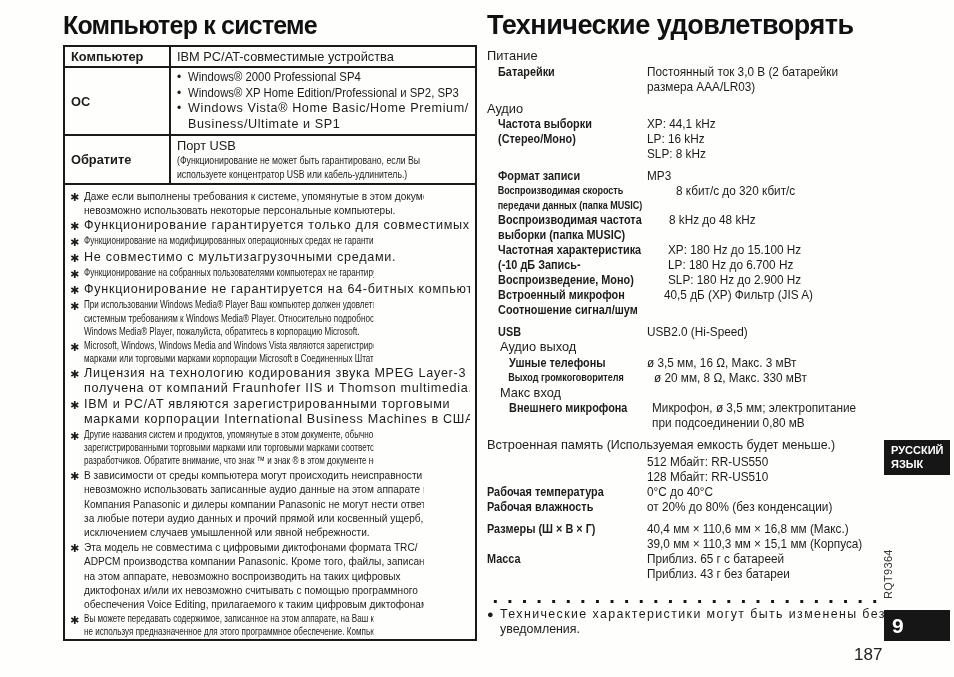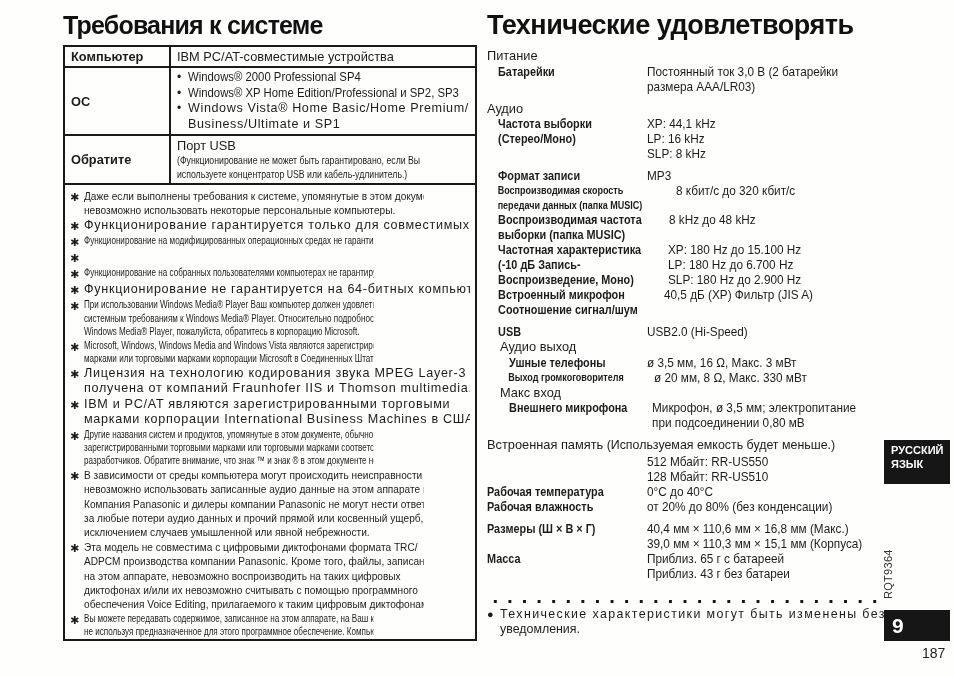--- a/index.html
+++ b/index.html
@@ -44,35 +44,35 @@
   .spec-row.sec.ind1{padding-left:13px;}
   
   .spec-footer{position:absolute;left:0;top:587px;width:392px;}
   .dots{height:7px;width:392px;background:radial-gradient(circle,#161616 1.6px,transparent 1.9px);
         background-size:14.6px 7px;background-repeat:repeat-x;background-position:1px 1px;}
   .foot-note{display:flex;margin-top:3px;}
   .foot-note .b{flex:0 0 13px;font-size:11px;line-height:15px;}
   .foot-note .lines div{font-size:12.4px;line-height:15px;}
   .foot-note .lines div:first-child{letter-spacing:1.4px;white-space:nowrap;}
   
-  .lang-badge{position:absolute;left:884px;top:440px;width:66px;height:44px;background:#161616;color:#fff;
+  .lang-badge{position:absolute;left:884px;top:440px;width:66px;height:35px;background:#161616;color:#fff;
               font-weight:bold;font-size:11px;line-height:13.5px;padding:4px 0 0 7px;white-space:pre;box-sizing:border-box;}
   .doc-code{position:absolute;left:882px;top:541px;width:26px;height:66px;writing-mode:vertical-rl;
             transform:rotate(180deg);font-size:11px;color:#333;letter-spacing:.3px;text-align:center;}
   .pagenum-box{position:absolute;left:884px;top:610px;width:66px;height:31px;background:#161616;color:#fff;
                font-weight:bold;font-size:21px;line-height:31px;padding-left:8px;box-sizing:border-box;}
-  .pagenum{position:absolute;left:922px;top:645px;font-size:14px;color:#222;}
+  .pagenum{position:absolute;left:854px;top:645px;font-size:17px;color:#222;}
 </style>
 </head>
 <body>
 
 <div class="page">
 
   <div class="col-left">
-    <h1>Требования к системе</h1>
+    <h1>Компьютер к системе</h1>
 
     <table class="req">
       <tbody>
           <tr>
         <td class="lblcell">Компьютер</td>
         <td>IBM PC/AT-совместимые устройства</td>
       </tr>
       <tr>
         <td class="lblcell">ОС</td>
         <td>
@@ -113,20 +113,21 @@
         <div class="note sz-w">
     <span class="mark">✱</span>
     <div class="txt">Функционирование гарантируется только для совместимых ОС.</div>
   </div>
         <div class="note sz-c">
     <span class="mark">✱</span>
     <div class="txt">Функционирование на модифицированных операционных средах не гарантируется.</div>
   </div>
         <div class="note sz-w">
     <span class="mark">✱</span>
+    <div class="txt">Не совместимо с мультизагрузочными средами.</div>
   </div>
         <div class="note sz-c">
     <span class="mark">✱</span>
     <div class="txt">Функционирование на собранных пользователями компьютерах не гарантируется.</div>
   </div>
         <div class="note sz-w">
     <span class="mark">✱</span>
     <div class="txt">Функционирование не гарантируется на 64-битных компьютерах.</div>
   </div>
         <div class="note sz-c">

